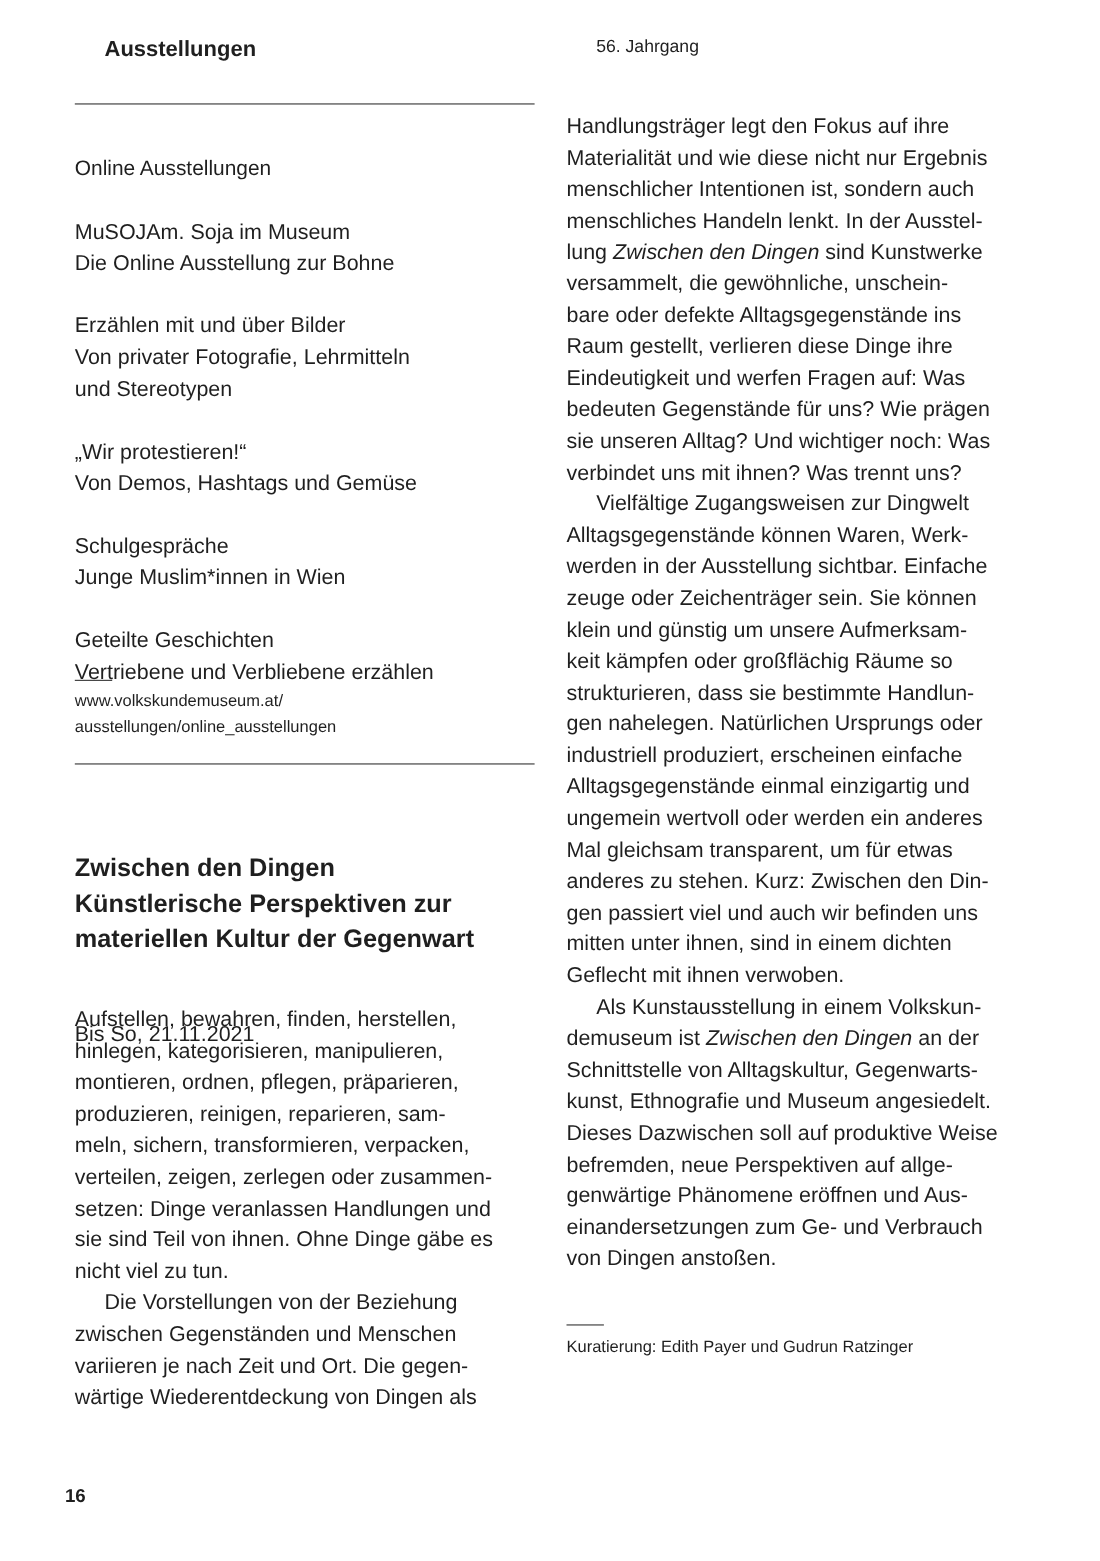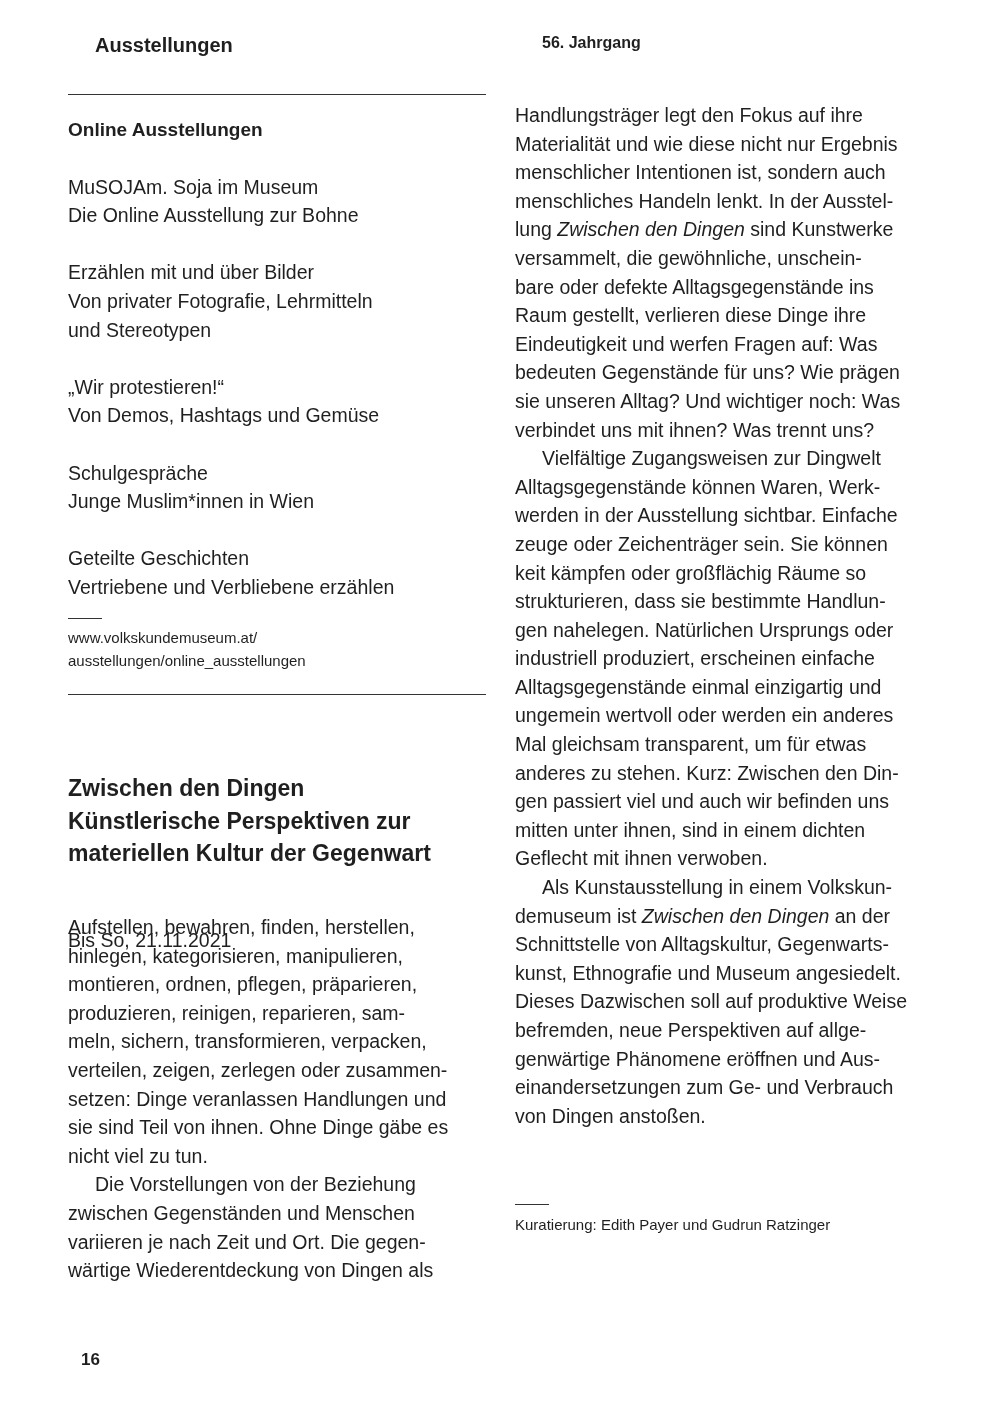--- a/index.html
+++ b/index.html
@@ -1,30 +1,30 @@
 <!DOCTYPE html>
 <html><head>
 <meta charset="utf-8">
 <style>
   html, body { margin: 0; padding: 0; background: #ffffff; }
   body { width: 1000px; height: 1419px; position: relative; overflow: hidden;
          font-family: "Liberation Sans", "DejaVu Sans", sans-serif; color: #1f1f1f; }
   .abs { position: absolute; }
   .hdr-left { left: 95px; top: 34px; font-size: 20px; font-weight: bold; }
-  .hdr-right { left: 542px; top: 34px; font-size: 16px; font-weight: bold; }
+  .hdr-right { left: 542px; top: 34px; font-size: 16px; }
   .rule { position: absolute; height: 1px; background: #333; }
   .short-rule { position: absolute; height: 1px; width: 34px; background: #333; }
   .col { position: absolute; font-size: 19.5px; line-height: 28.6px; }
-  .sec-title { font-weight: bold; font-size: 19px; }
+  .sec-title { font-weight: normal; font-size: 19px; margin-top: 24px; }
   .item { margin-bottom: 28.6px; }
   .line { display: block; white-space: nowrap; }
   .indent { padding-left: 27px; }
   .small { font-size: 15px; line-height: 23px; }
   .big-title { position: absolute; left: 68px; top: 772px; font-size: 23px; font-weight: bold; line-height: 32.5px; }
-  .pagenum { position: absolute; left: 81px; top: 1350px; font-size: 17px; font-weight: bold; }
+  .pagenum { position: absolute; left: 59px; top: 1350px; font-size: 17px; font-weight: bold; }
   em { font-style: italic; }
 </style>
 </head>
 <body>
 
 <div class="abs hdr-left">Ausstellungen</div>
 <div class="abs hdr-right">56. Jahrgang</div>
 
 <div class="rule" style="left:68px; top:94px; width:418px;"></div>
 
@@ -97,20 +97,21 @@
     <span class="line">bare oder defekte Alltagsgegenstände ins</span>
     <span class="line">Raum gestellt, verlieren diese Dinge ihre</span>
     <span class="line">Eindeutigkeit und werfen Fragen auf: Was</span>
     <span class="line">bedeuten Gegenstände für uns? Wie prägen</span>
     <span class="line">sie unseren Alltag? Und wichtiger noch: Was</span>
     <span class="line">verbindet uns mit ihnen? Was trennt uns?</span>
     <span class="line indent">Vielfältige Zugangsweisen zur Dingwelt</span>
     <span class="line">Alltagsgegenstände können Waren, Werk-</span>
     <span class="line">werden in der Ausstellung sichtbar. Einfache</span>
     <span class="line">zeuge oder Zeichenträger sein. Sie können</span>
+    <span class="line">klein und günstig um unsere Aufmerksam-</span>
     <span class="line">keit kämpfen oder großflächig Räume so</span>
     <span class="line">strukturieren, dass sie bestimmte Handlun-</span>
     <span class="line">gen nahelegen. Natürlichen Ursprungs oder</span>
     <span class="line">industriell produziert, erscheinen einfache</span>
     <span class="line">Alltagsgegenstände einmal einzigartig und</span>
     <span class="line">ungemein wertvoll oder werden ein anderes</span>
     <span class="line">Mal gleichsam transparent, um für etwas</span>
     <span class="line">anderes zu stehen. Kurz: Zwischen den Din-</span>
     <span class="line">gen passiert viel und auch wir befinden uns</span>
     <span class="line">mitten unter ihnen, sind in einem dichten</span>

